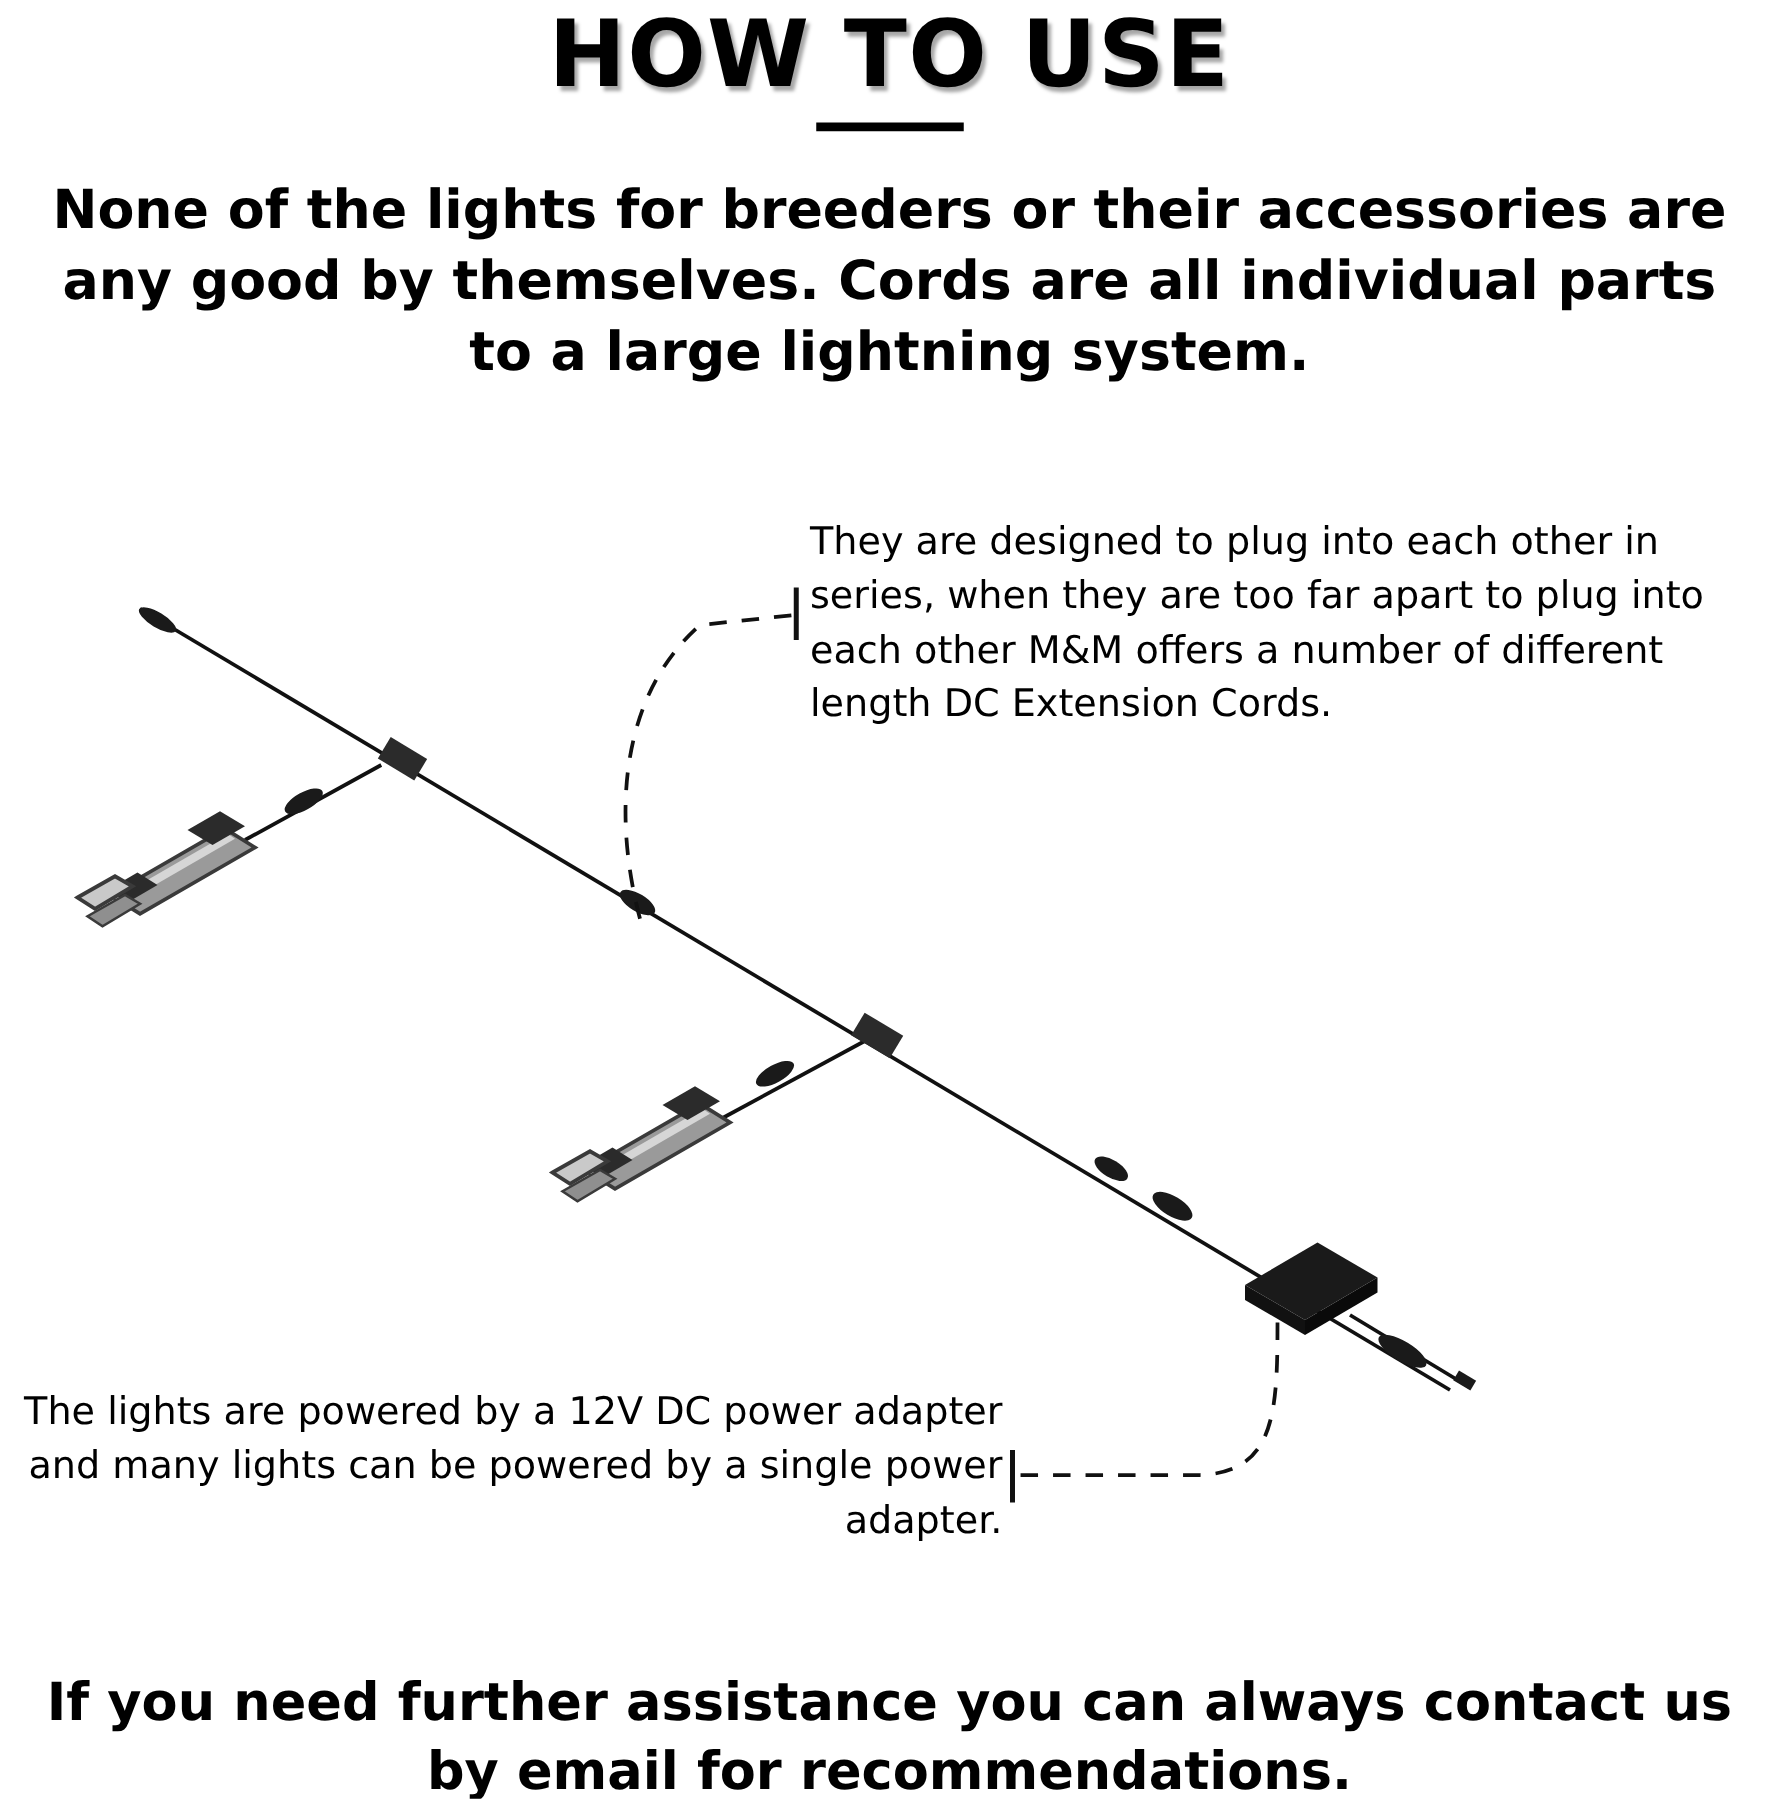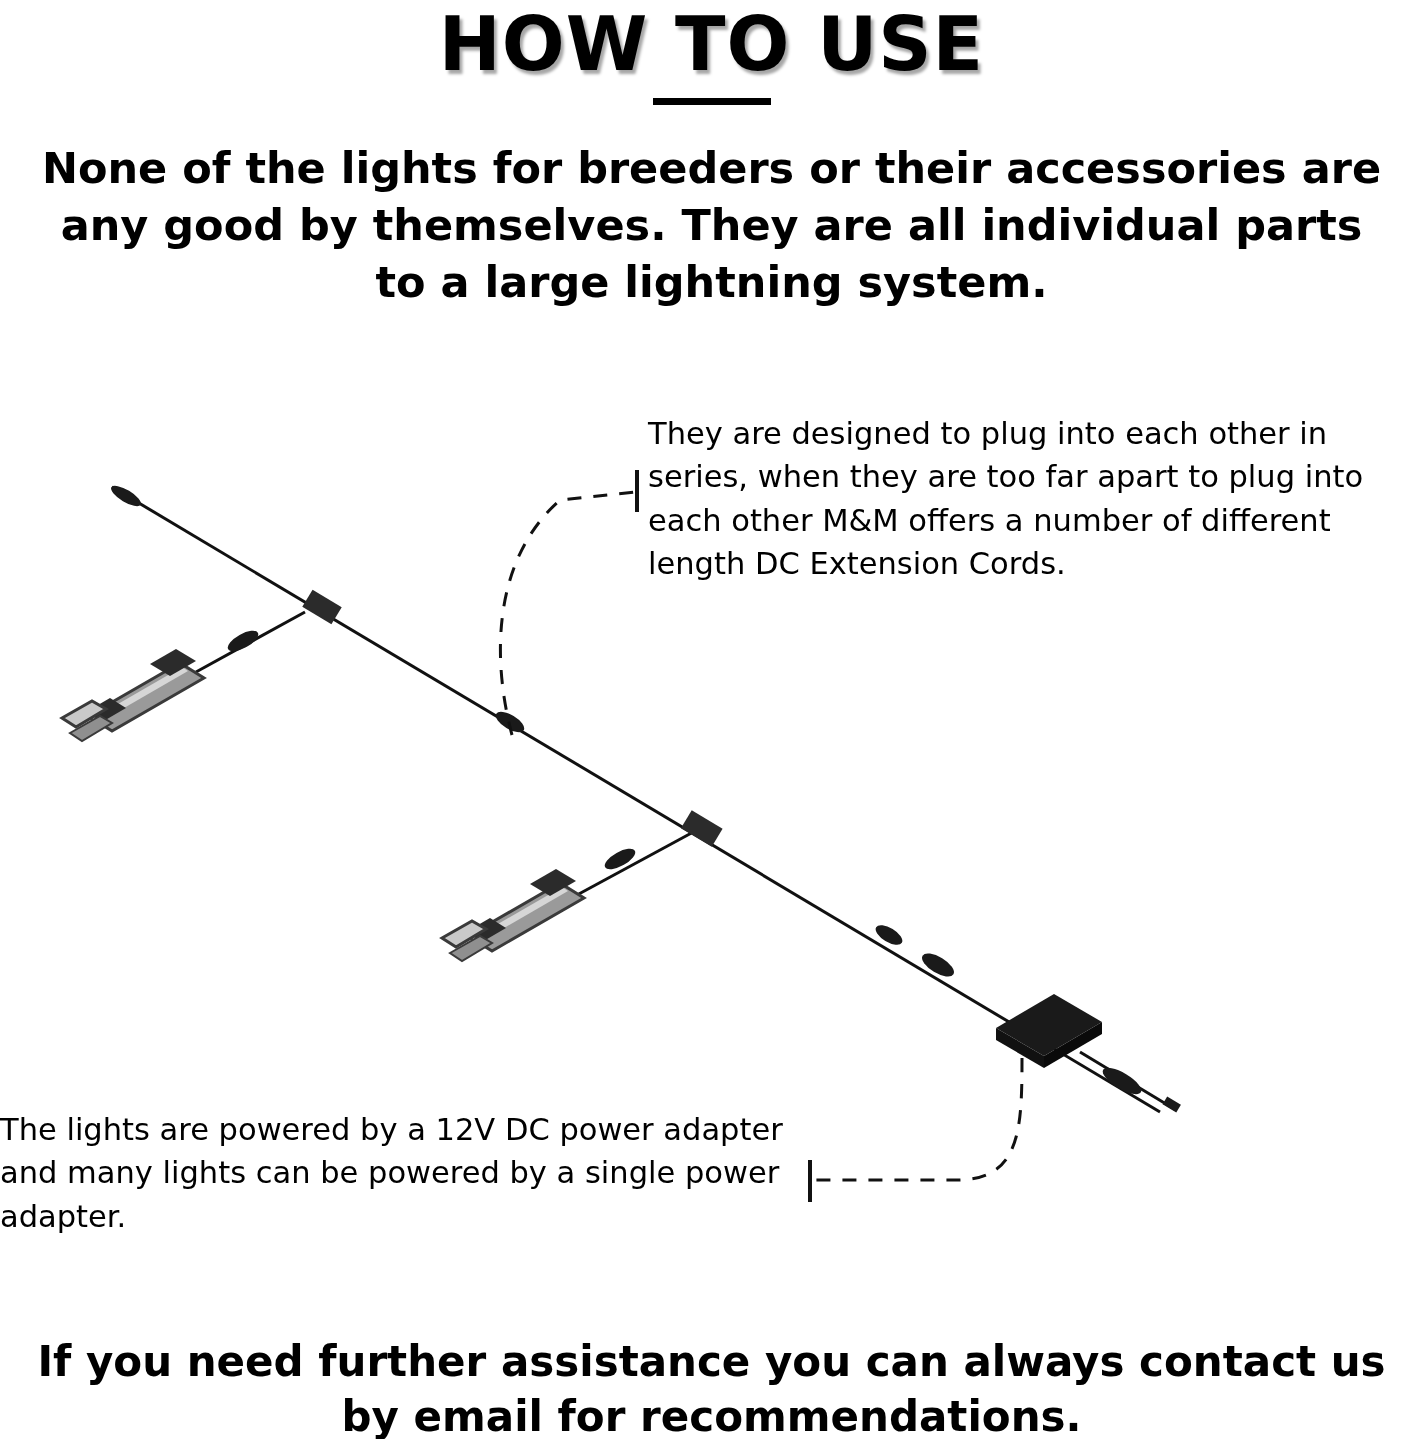--- a/index.html
+++ b/index.html
@@ -58,23 +58,23 @@
     line-height: 1.42;
   }
   .callout-series {
     top: 412px;
     left: 648px;
     width: 775px;
     text-align: left;
   }
   .callout-power {
     top: 1108px;
-    left: 0;
+    left: 12px;
     width: 790px;
-    text-align: left;
+    text-align: right;
   }
   .footer {
     position: absolute;
     top: 1334px;
     left: 30px;
     width: 1363px;
     text-align: center;
     font-size: 42px;
     font-weight: bold;
     line-height: 1.32;
@@ -89,21 +89,21 @@
   }
 </style>
 </head>
 <body>
 
 <div class="page">
 
   <div class="title">HOW TO USE</div>
   <div class="title-underline"></div>
 
-  <div class="intro">None of the lights for breeders or their accessories are any good by themselves. They are all individual parts to a large lightning system.</div>
+  <div class="intro">None of the lights for breeders or their accessories are any good by themselves. Cords are all individual parts to a large lightning system.</div>
 
   <svg class="diagram" viewBox="0 0 1423 1439" aria-hidden="true">
 
     <g fill="none" stroke="#111111" stroke-width="3">
       <path d="M112 487 L1160 1112"></path>
     </g>
 
     <g fill="none" stroke="#111111" stroke-width="3">
       <path d="M305 612 L196 672"></path>
     </g>

